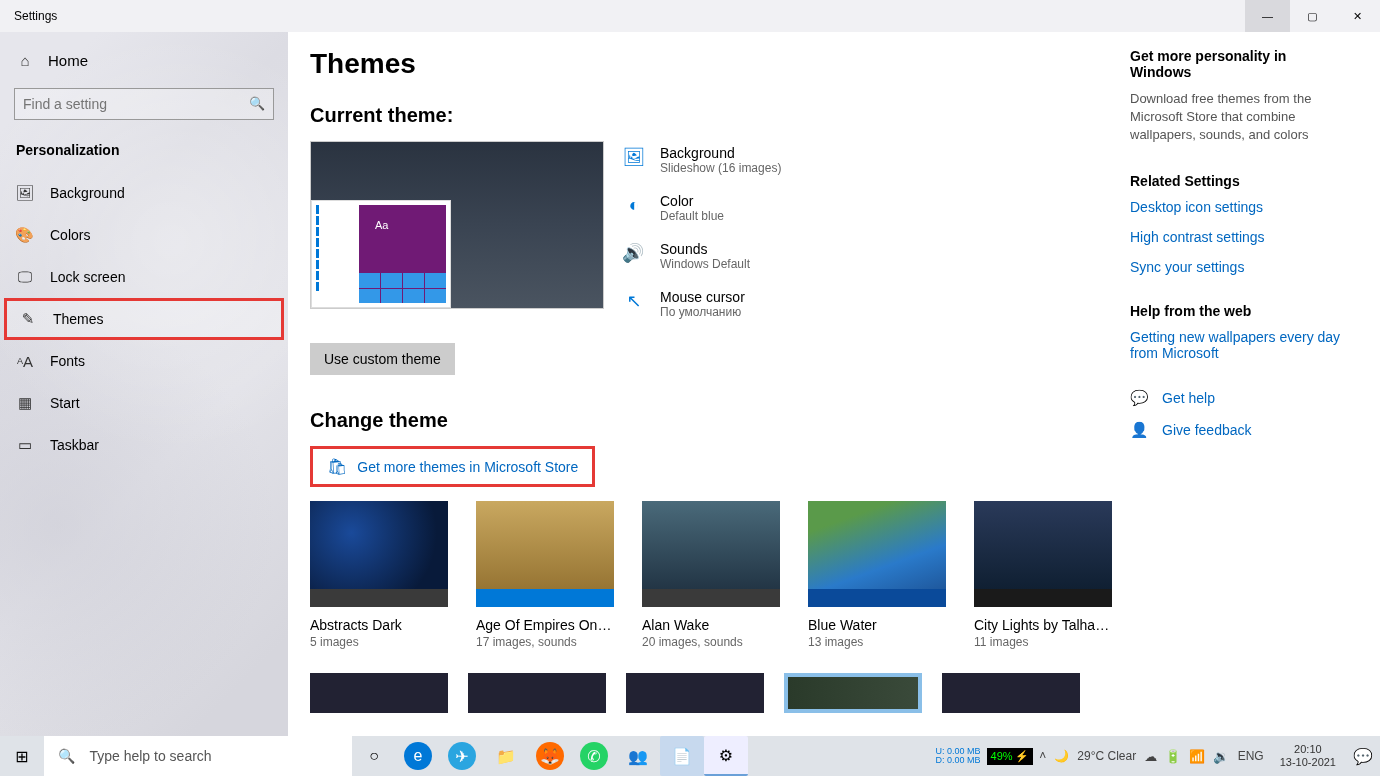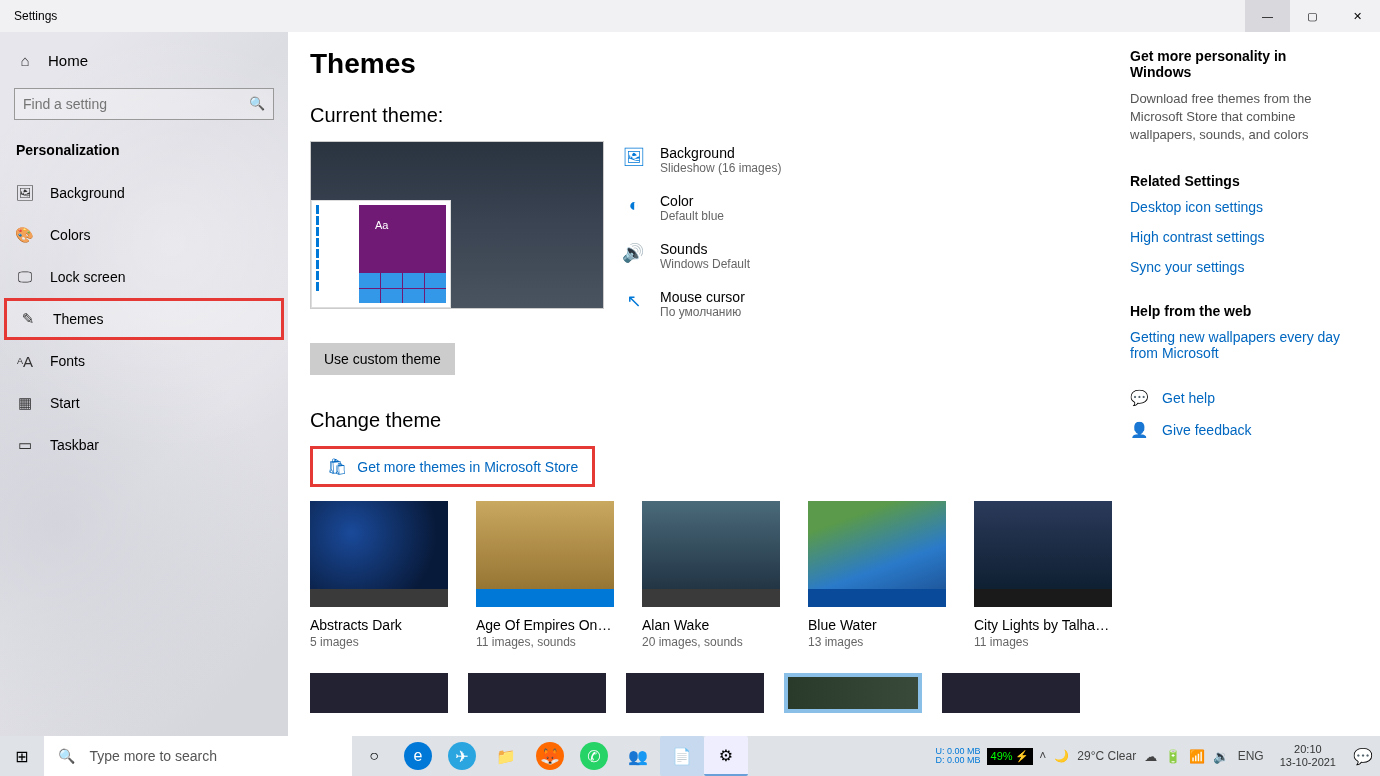--- a/index.html
+++ b/index.html
@@ -23,21 +23,21 @@
   .section-label { padding: 10px 16px 14px; font-size: 14px; font-weight: 600; position: relative; }
   .nav-item { display: flex; align-items: center; height: 42px; padding-left: 16px; gap: 16px; font-size: 14px; position: relative; }
   .nav-item.selected { border: 3px solid #e53935; margin: 0 4px; padding-left: 12px; background: rgba(255,255,255,0.25); }
   .nav-icon { width: 18px; height: 18px; display:flex; align-items:center; justify-content:center; font-size:15px; color:#333; }
   
   
   .content { flex: 1; display: flex; padding: 16px 0 0 22px; background: #fff; overflow: hidden; }
   .content-main { flex: 1; max-width: 820px; }
   .content-right { width: 240px; padding-right: 20px; }
   h1.page-title { font-size: 28px; font-weight: 600; margin-bottom: 24px; }
-  h2.subhead { font-size: 20px; font-weight: 400; margin-bottom: 14px; }
+  h2.subhead { font-size: 20px; font-weight: 700; margin-bottom: 14px; }
   
   .current-theme-row { display: flex; gap: 18px; margin-bottom: 24px; }
   .theme-preview { width: 294px; height: 168px; background: linear-gradient(180deg,#2a3340 0%,#3a4452 50%,#4a5460 100%); position: relative; border:1px solid #ccc; }
   .theme-preview .inner-card { position:absolute; left:0; bottom:0; width:140px; height:108px; background:#fff; border:1px solid #ddd; padding:4px; }
   .theme-preview .tiles { display:flex; gap:3px; height:100%; }
   .theme-preview .col1 { width:40px; display:flex; flex-direction:column; gap:2px; }
   .theme-preview .col1 div { height:9px; background:#fff; border-left:3px solid #0078d7; }
   .theme-preview .col2 { flex:1; background:#701a75; display:flex; flex-direction:column; }
   .theme-preview .aa { color:#fff; font-size:11px; padding:14px 0 0 16px; }
   .theme-preview .grid { margin-top:auto; display:grid; grid-template-columns:repeat(4,1fr); gap:1px; height:30px; }
@@ -233,21 +233,21 @@
               <div class="bar"></div>
             </div>
           <div class="theme-name">Abstracts Dark</div>
           <div class="theme-meta">5 images</div>
         </div>
         <div class="theme-card">
           <div class="theme-thumb aoe">
               <div class="bar"></div>
             </div>
           <div class="theme-name">Age Of Empires Online</div>
-          <div class="theme-meta">11 images, sounds</div>
+          <div class="theme-meta">17 images, sounds</div>
         </div>
         <div class="theme-card">
           <div class="theme-thumb alan">
               <div class="bar"></div>
             </div>
           <div class="theme-name">Alan Wake</div>
           <div class="theme-meta">20 images, sounds</div>
         </div>
         <div class="theme-card">
           <div class="theme-thumb blue">
@@ -298,21 +298,21 @@
         <span>Give feedback</span>
       </div>
     </div>
   </div>
 </div>
 
 <div class="taskbar">
   <div class="start-btn">⊞</div>
   <div class="tb-search">
     <span>🔍</span>
-    <span>Type more to search</span>
+    <span>Type help to search</span>
   </div>
   <div class="tb-icons">
     <div class="tb-icon">○</div>
     <div class="tb-icon circ" style="background:#0078d7;color:#fff">e</div>
     <div class="tb-icon circ" style="background:#2aa5e0;color:#fff">✈</div>
     <div class="tb-icon">📁</div>
     <div class="tb-icon circ" style="background:#ff6a00">🦊</div>
     <div class="tb-icon circ" style="background:#25d366;color:#fff">✆</div>
     <div class="tb-icon">👥</div>
     <div class="tb-icon" style="background:#c7d9ee">📄</div>

